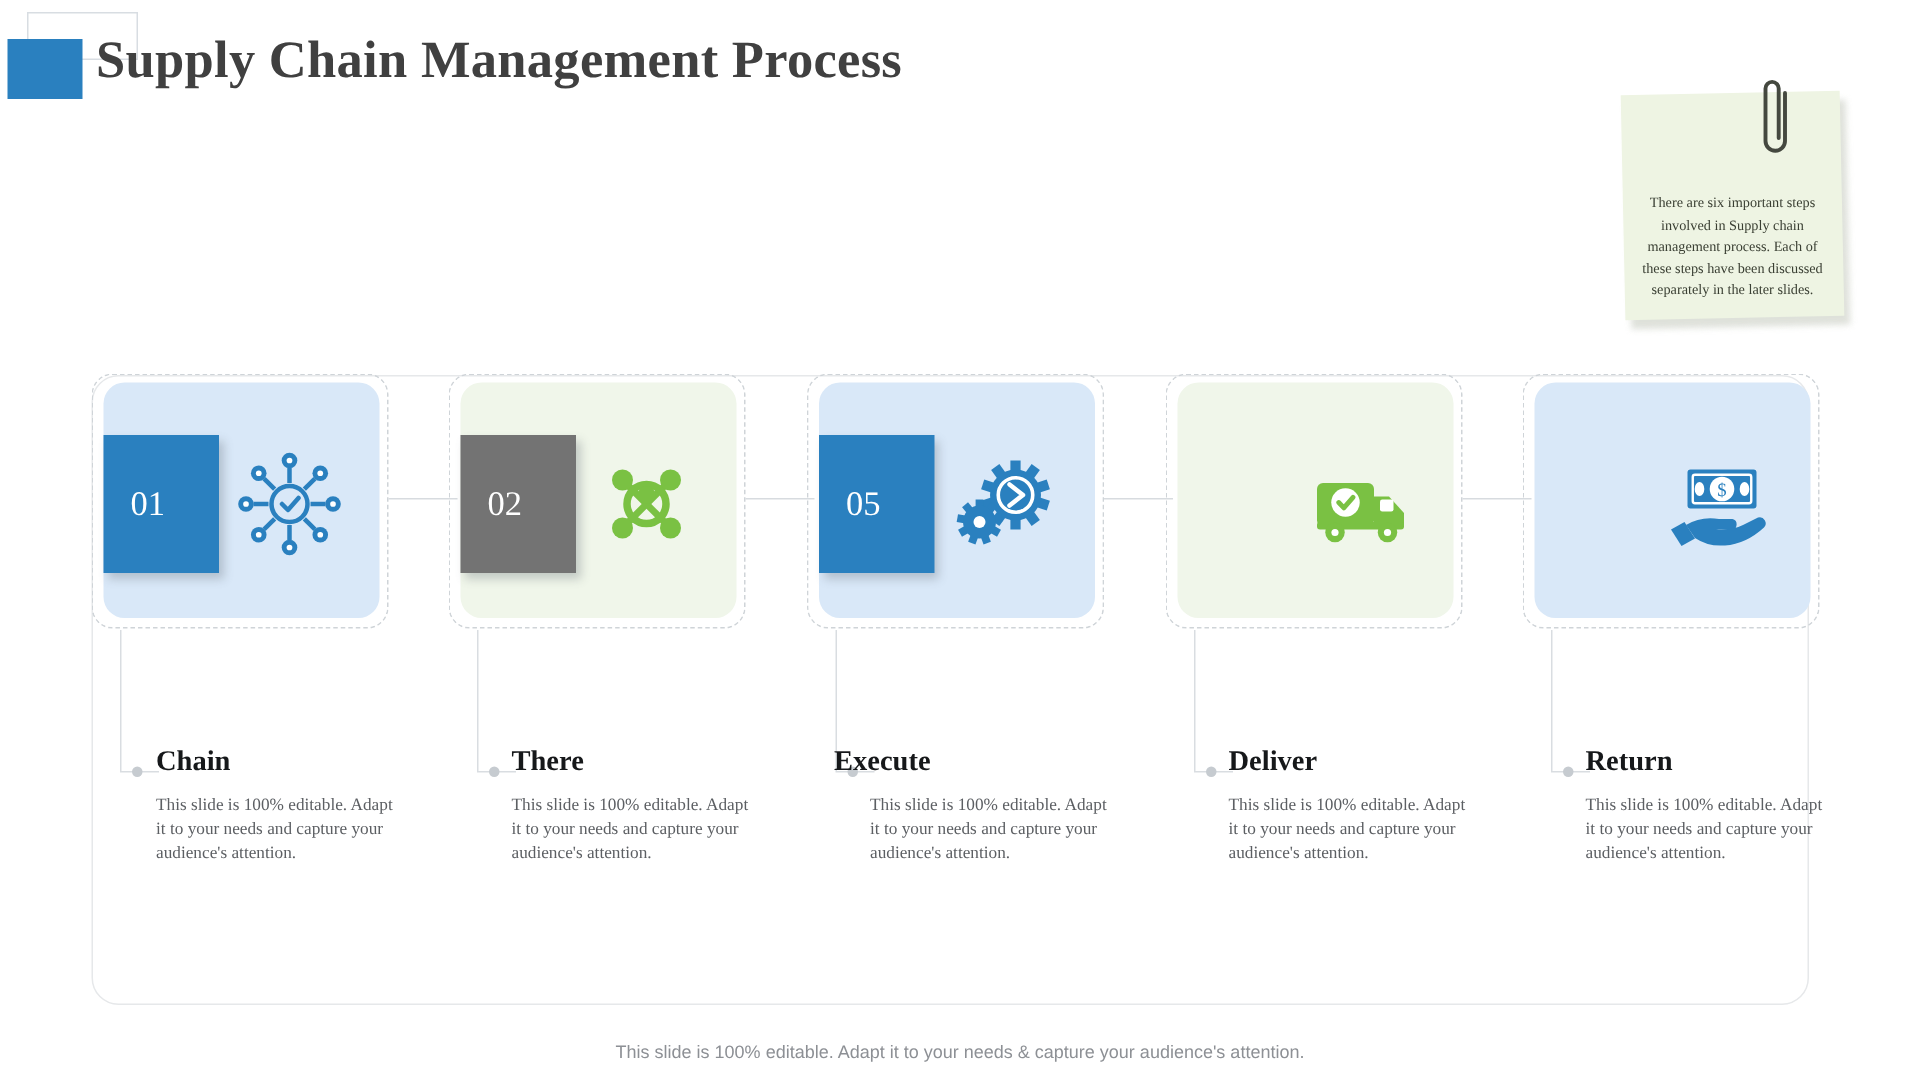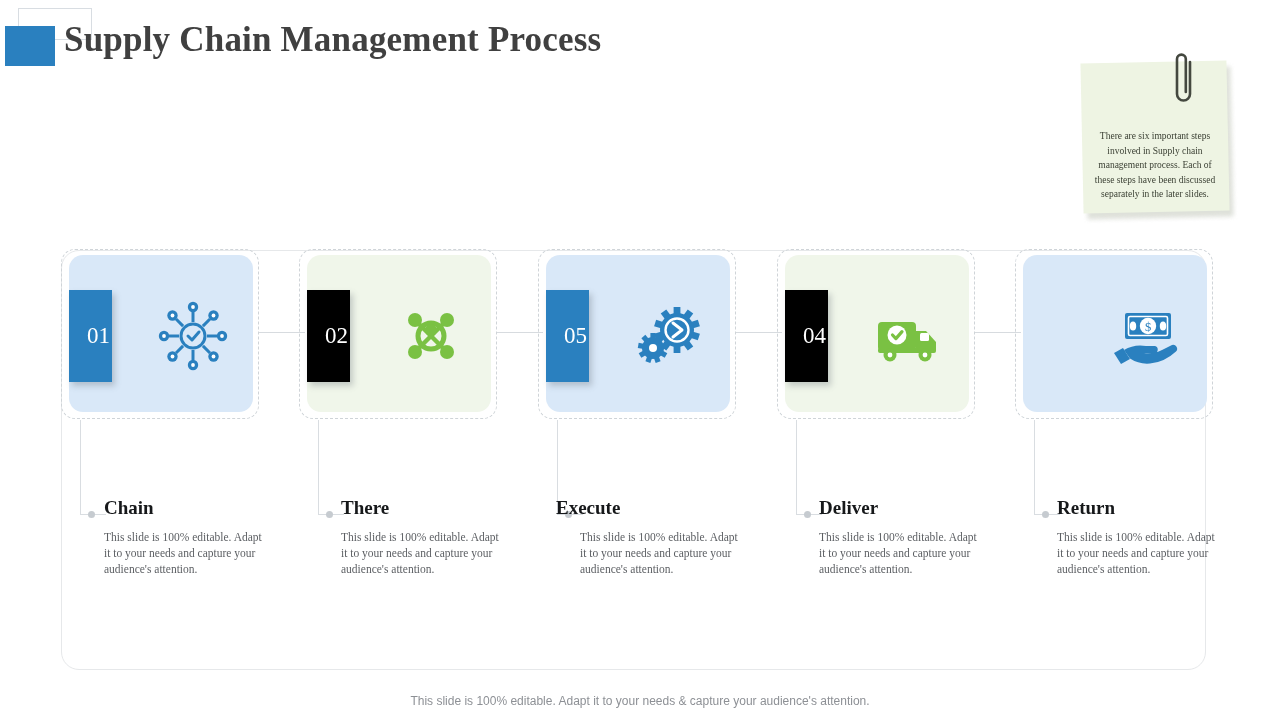--- a/index.html
+++ b/index.html
@@ -54,25 +54,25 @@
     position:absolute;top:249px;width:198px;height:170px;
     border:1px dashed #cfd4d8;border-radius:14px;box-sizing:border-box;
   }
   .card-inner{
     position:absolute;left:7px;top:5px;width:184px;height:157px;
     border-radius:14px;
   }
   .card.blue .card-inner{background:#d9e8f8;}
   .card.green .card-inner{background:#f0f6ea;}
   .num-box{
-    position:absolute;left:7px;top:40px;width:43px;height:92px;
+    position:absolute;left:7px;top:40px;width:77px;height:92px;
     box-shadow:3px 4px 6px rgba(90,100,110,.30);
   }
   .card.blue .num-box{background:#2a80bf;}
-  .card.green .num-box{background:#000000;}
+  .card.green .num-box{background:#737373;}
   .num-label{
     position:absolute;left:0;top:0;width:59px;height:92px;
     display:flex;align-items:center;justify-content:center;
     color:#ffffff;font-size:23px;font-family:"Liberation Serif", serif;
   }
   .card-icon{
     position:absolute;left:92px;top:48px;width:78px;height:76px;
   }
 
   
@@ -227,23 +227,20 @@
         </svg></div>
   </div>
     <div class="stem" style="left:557px"></div>
     <div class="stem-foot" style="left:557px"></div>
     <div class="dot" style="left:565px"></div>
     <div class="step-title" style="left:556px">Execute</div>
     <div class="step-body" style="left:580px">This slide is 100% editable. Adapt it to your needs and capture your audience's attention.</div>
     <div class="h-connector" style="left:736px"></div>
     <div class="card green" style="left:777px">
     <div class="card-inner"></div>
-    <div class="num-box">
-      <div class="num-label">04</div>
-    </div>
     <div class="card-icon"><svg viewBox="0 0 78 76" width="78" height="76">
         <g fill="#7ac143">
           <rect x="8" y="24" width="38" height="29" rx="4"></rect>
           <path d="M46 33 h10 l10 11 v9 h-20 z"></path>
           <rect x="8" y="50" width="58" height="5" rx="2"></rect>
           <circle cx="20" cy="57" r="6.5"></circle>
           <circle cx="55" cy="57" r="6.5"></circle>
           <circle cx="20" cy="57" r="2.4" fill="#ffffff"></circle>
           <circle cx="55" cy="57" r="2.4" fill="#ffffff"></circle>
           <rect x="50" y="35" width="9" height="8" rx="1.5" fill="#ffffff"></rect>

